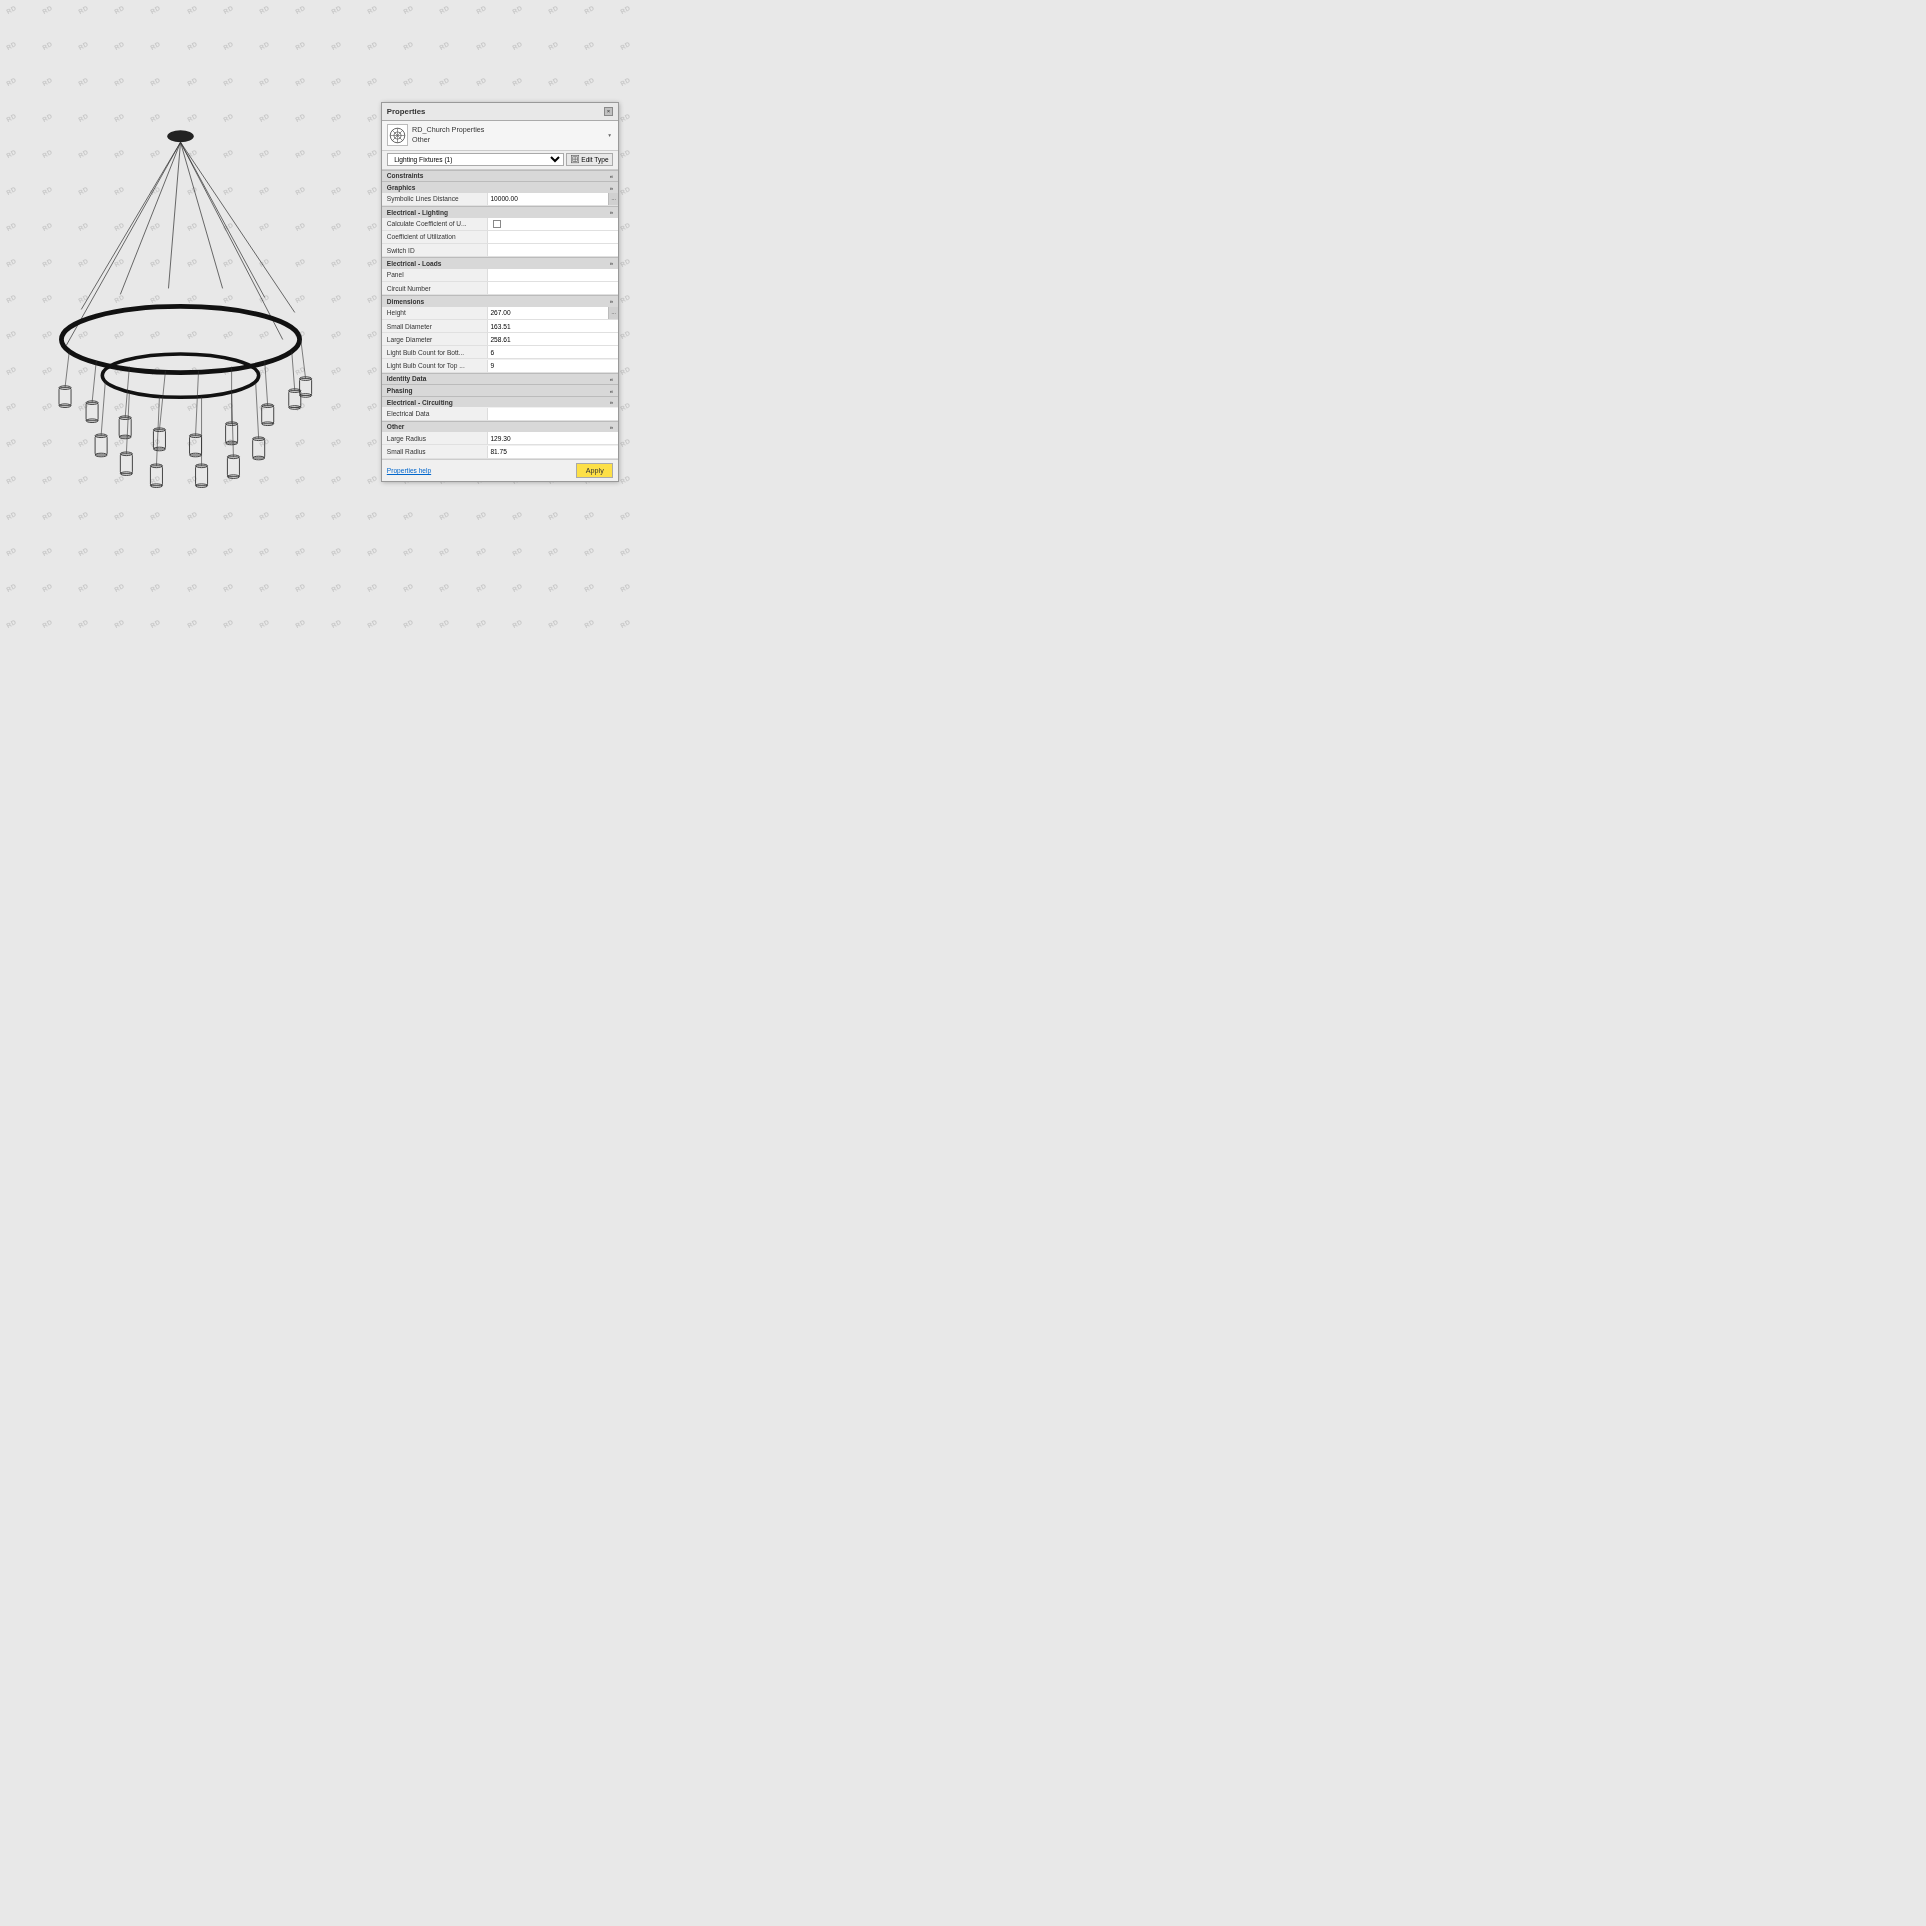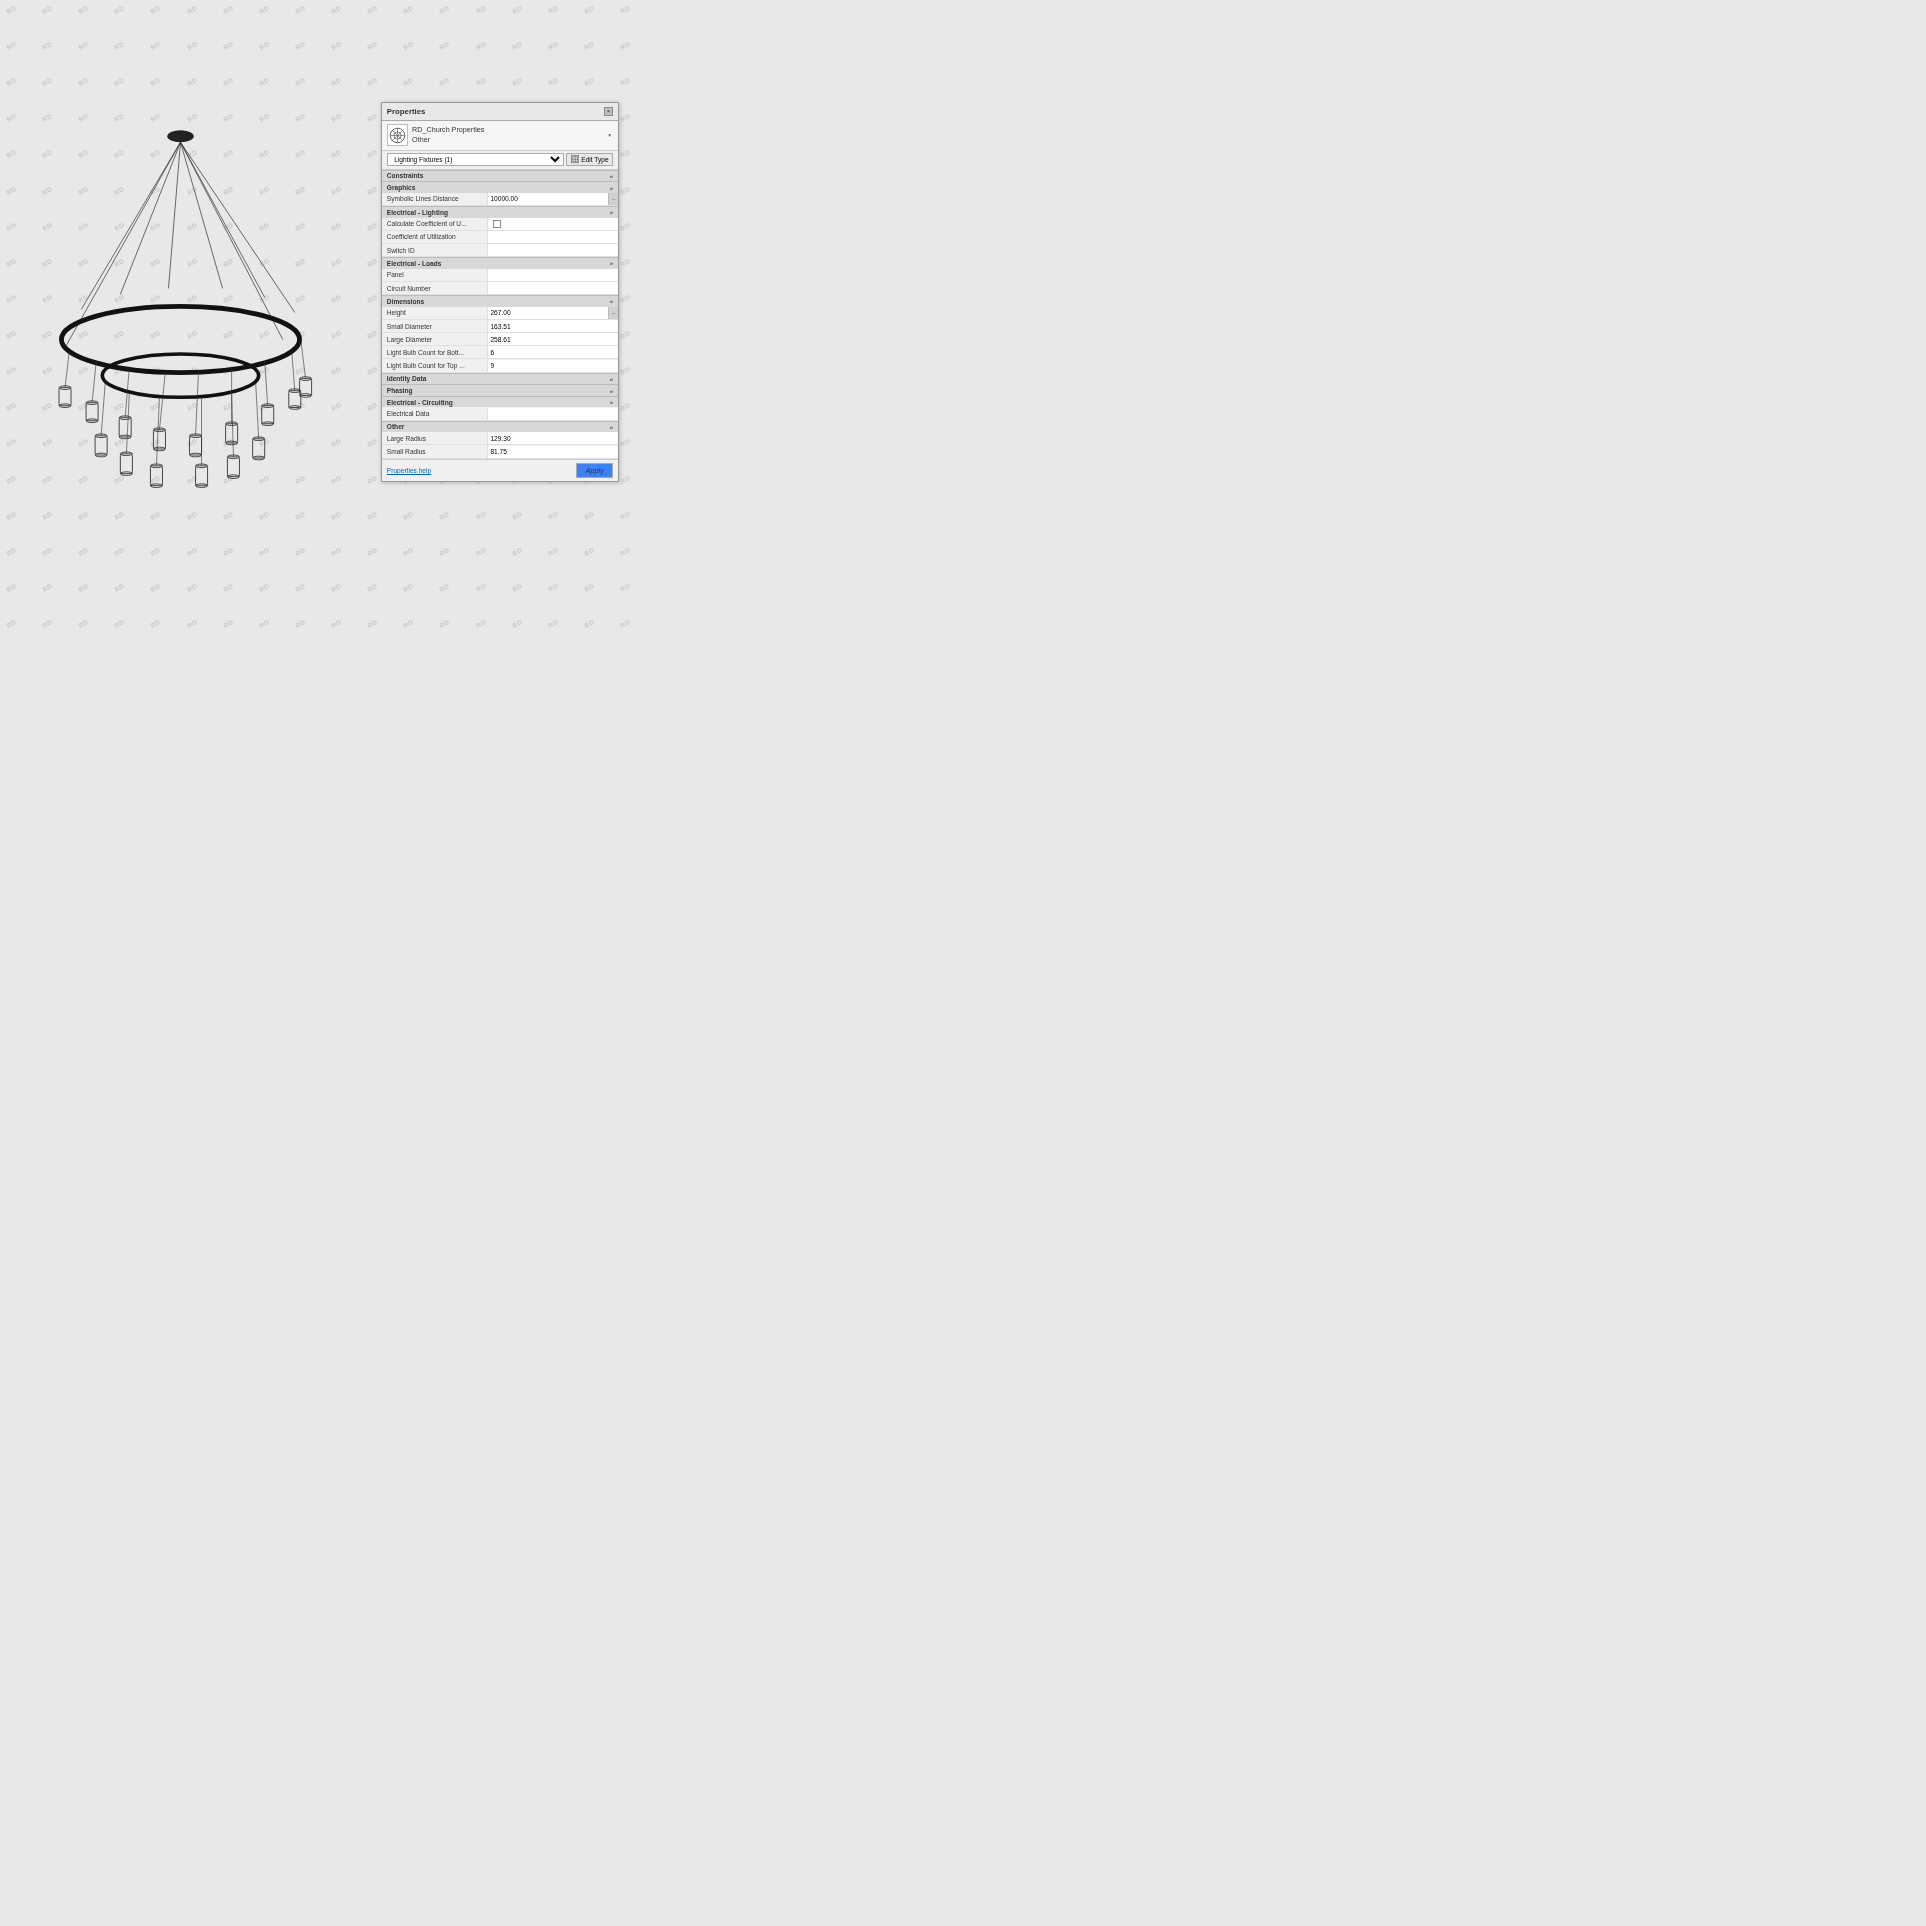--- a/index.html
+++ b/index.html
@@ -246,26 +246,25 @@
 
     .help-link {
       color: #0066cc;
       text-decoration: underline;
       cursor: pointer;
       font-size: 6.6px;
     }
 
     .apply-btn {
       padding: 1.8px 8.4px;
-      background: #3b82f6;
+      background: #fde047;
       border: 0.6px solid #aaa;
       font-size: 7.2px;
       cursor: pointer;
       color: #333;
-      font-style: italic;
     }
 
     .section-collapsed .section-toggle::after { content: '«'; }
     .section-expanded .section-toggle::after { content: '»'; }
   </style>
 </head>
 <body>
 
 <div class="watermark-grid">
 <span style="left: 6px; top: 6px;">RD</span>

